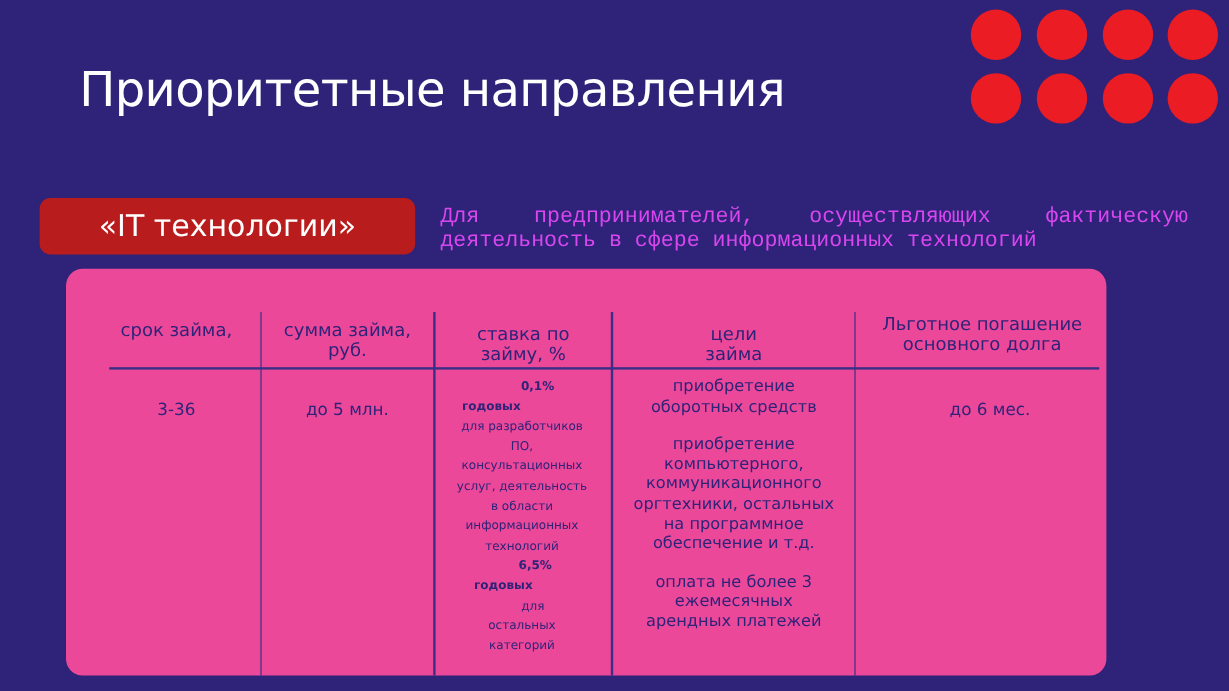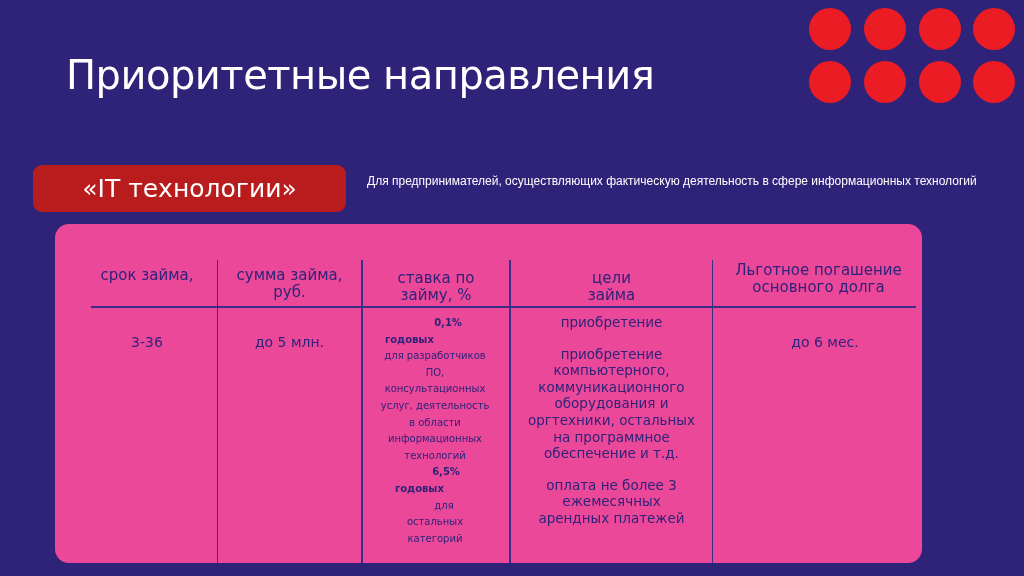--- a/index.html
+++ b/index.html
@@ -52,26 +52,26 @@
       align-items: center;
       justify-content: center;
       white-space: nowrap;
       font-family: "DejaVu Sans", sans-serif;
     }
     .desc {
       position: absolute;
       left: 367px;
       top: 171px;
       width: 623px;
-      color: #ffffff;
-      font-size: 12px;
+      color: #d946ef;
+      font-size: 18px;
       line-height: 20px;
       text-align: justify;
       text-align-last: left;
-      font-family: Liberation Sans, sans-serif;
+      font-family: Liberation Mono, monospace;
       font-stretch: condensed;
     }
     .card {
       position: absolute;
       left: 55px;
       top: 224px;
       width: 867px;
       height: 339px;
       background: #ec4899;
       border-radius: 14px;
@@ -180,25 +180,25 @@
     <span class="line">технологий</span>
     <span class="b" style="padding-left:22px">6,5%</span>
     <span class="b" style="text-align:left;padding-left:40px">годовых</span>
     <span class="line" style="padding-left:18px">для</span>
     <span class="line">остальных</span>
     <span class="line">категорий</span>
   </div>
 
   <div class="cell" style="left:456px;top:90px;width:201px;font-size:13.5px;line-height:16.6px">
     <span class="line">приобретение</span>
+    <span class="line">оборотных средств</span>
     <span class="gap"></span>
     <span class="line">приобретение</span>
     <span class="line">компьютерного,</span>
     <span class="line">коммуникационного</span>
-    <span class="line">оборудования и</span>
     <span class="line">оргтехники, остальных</span>
     <span class="line">на программное</span>
     <span class="line">обеспечение и т.д.</span>
     <span class="gap"></span>
     <span class="line">оплата не более  3</span>
     <span class="line">ежемесячных</span>
     <span class="line">арендных платежей</span>
   </div>
 
   <div class="cell" style="left:690px;top:110px;width:160px">до 6 мес.</div>

